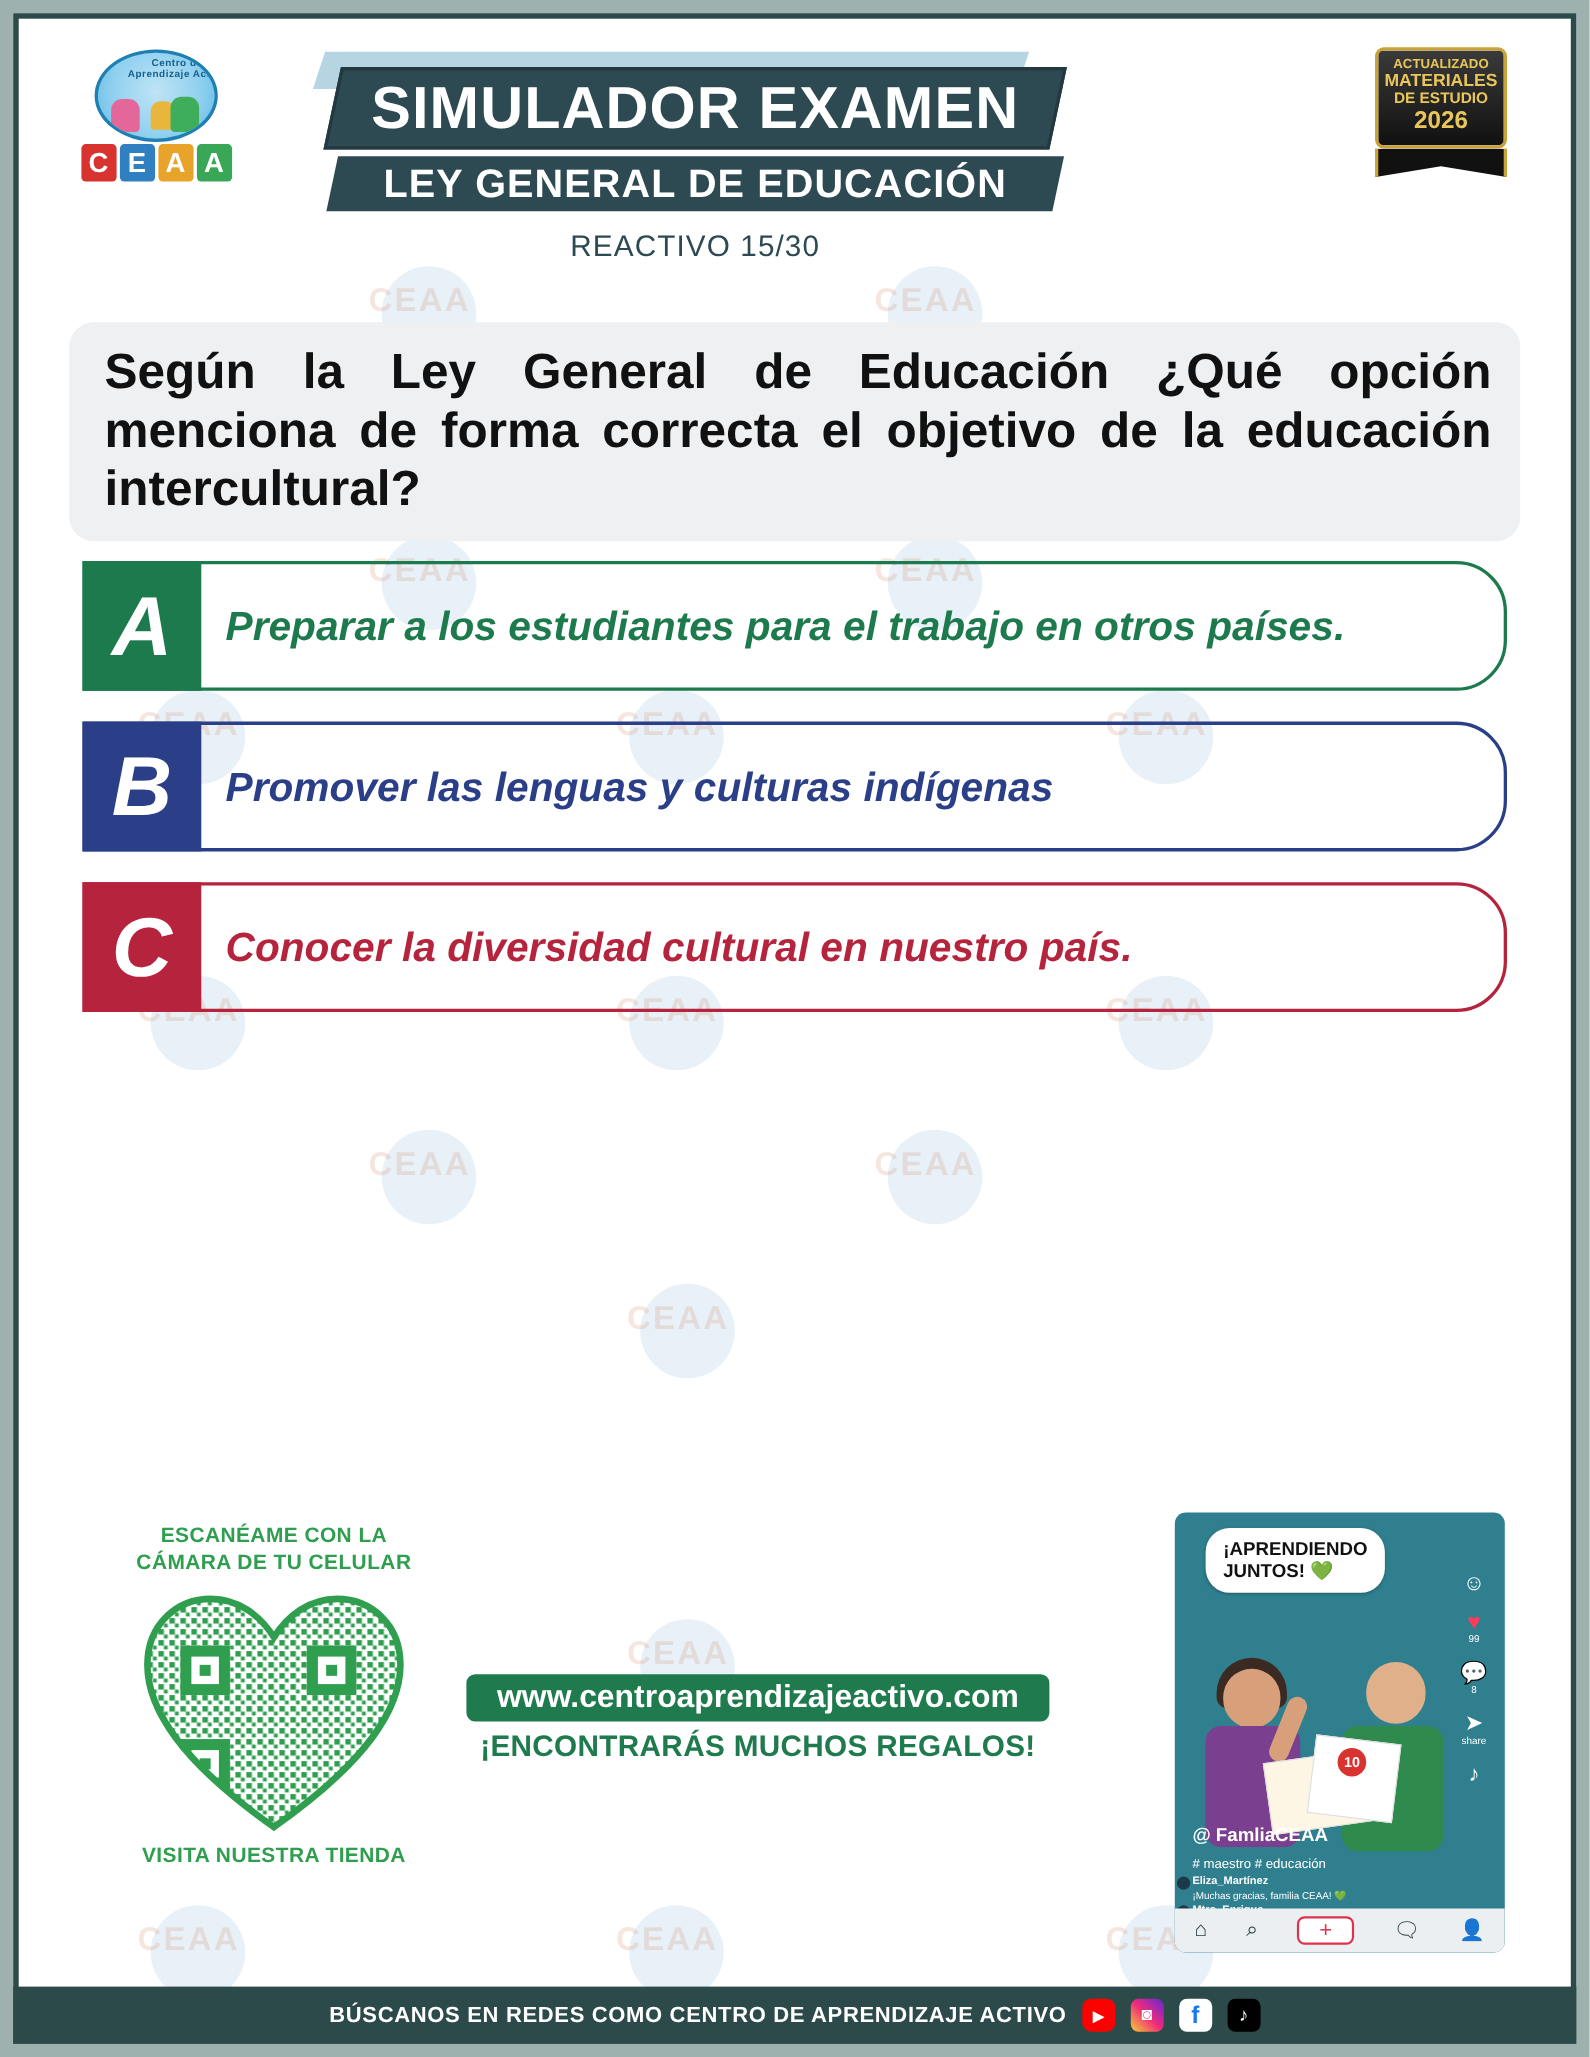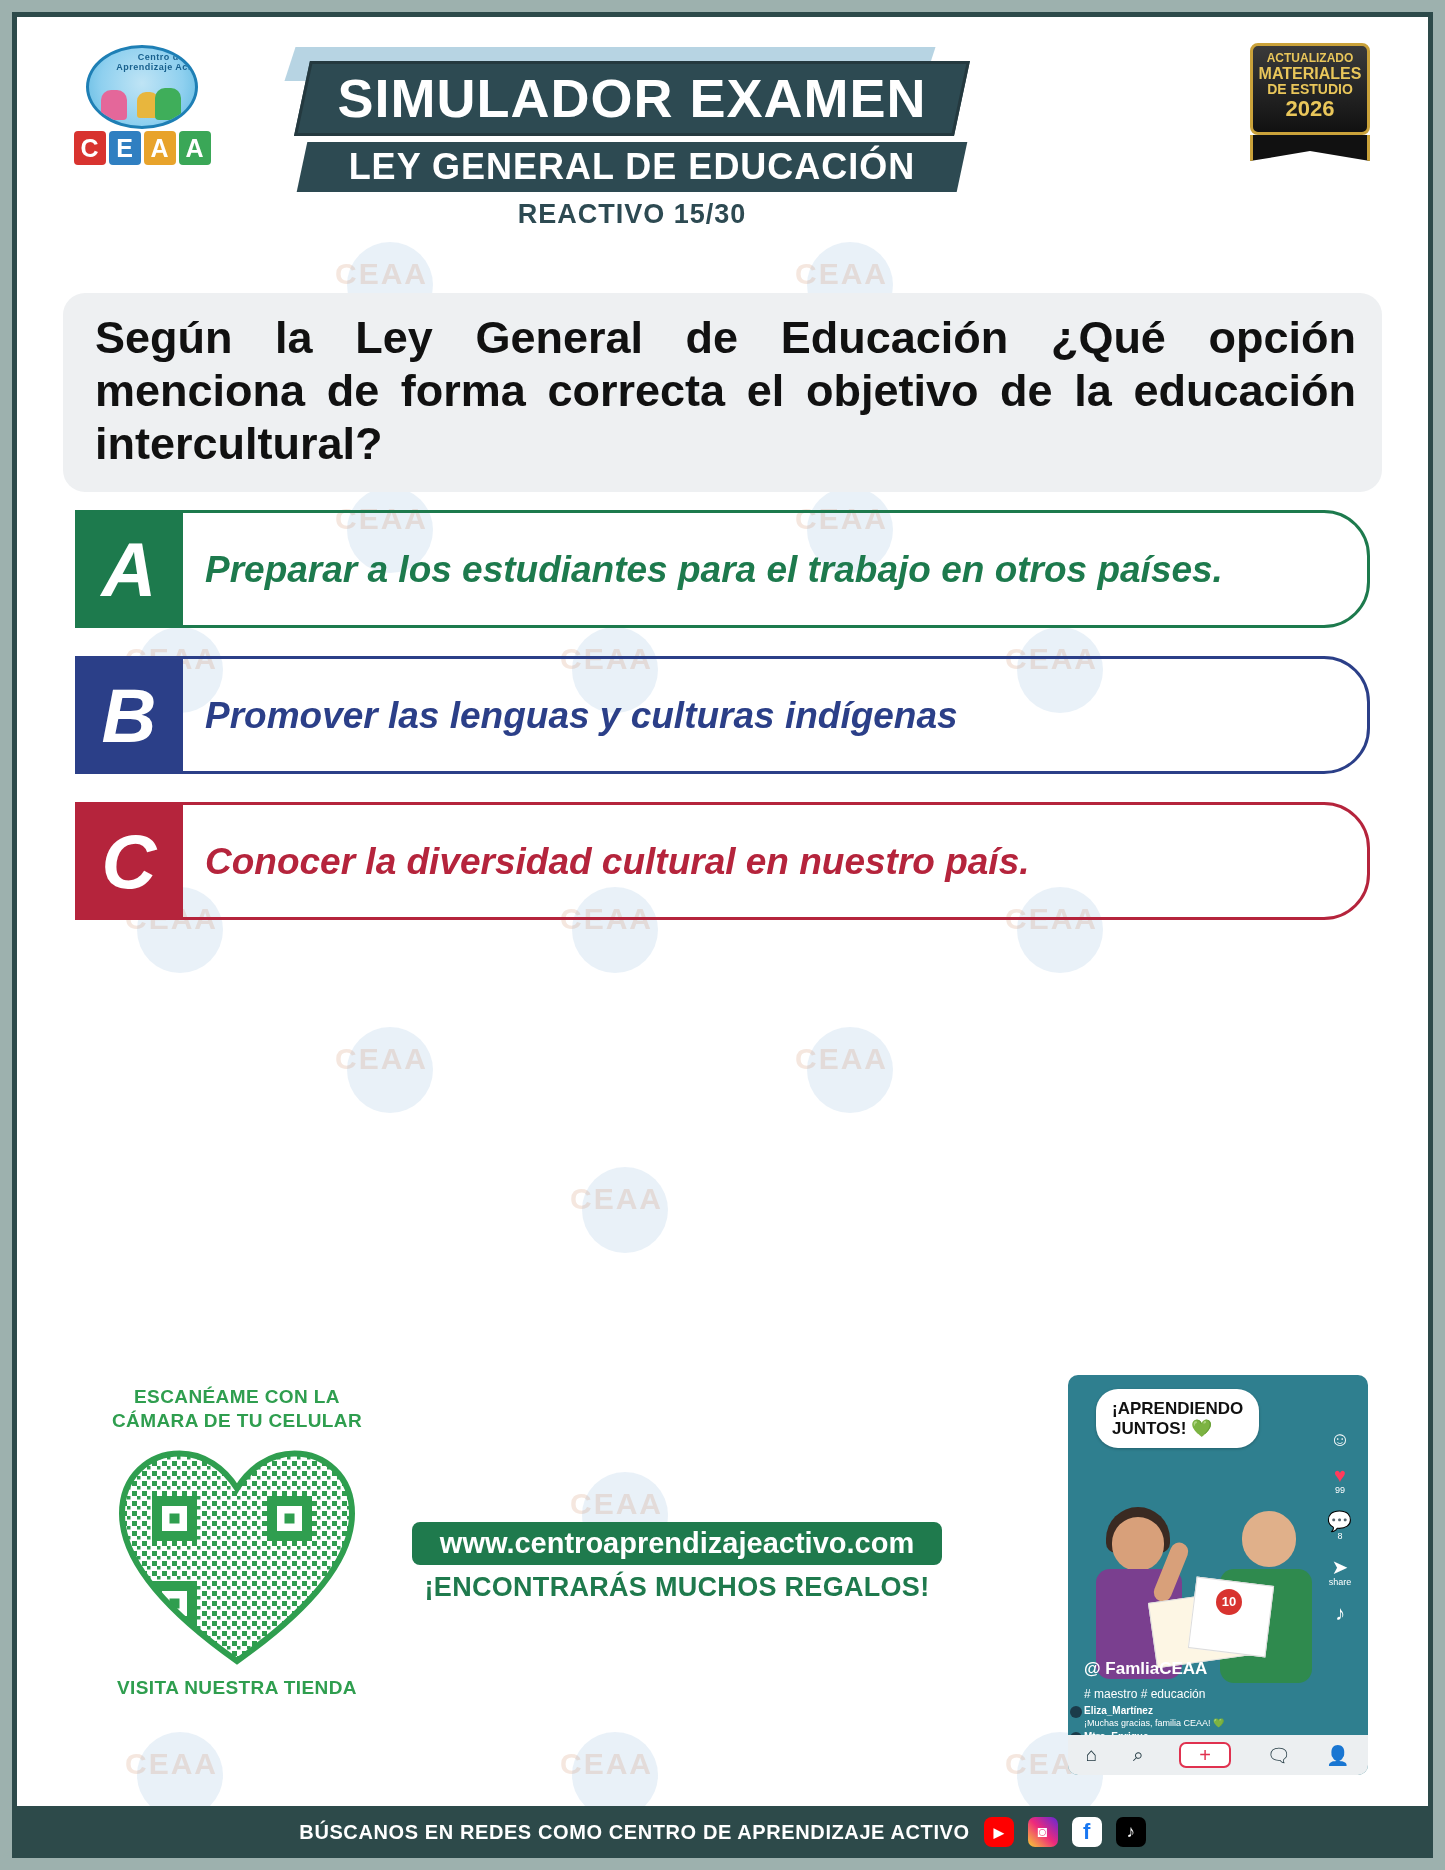--- a/index.html
+++ b/index.html
@@ -160,24 +160,24 @@
     padding: 4px 0;
   }
   .title-sub {
     transform: skewX(12deg);
     color: #ffffff;
     font-size: 36px;
     font-weight: bold;
     letter-spacing: 1px;
   }
   .title-reactivo {
-    margin-top: 7px;
+    margin-top: 17px;
     color: #2d4a52;
     font-size: 27px;
-    font-weight: bold;
+    font-weight: normal;
     letter-spacing: 1px;
   }
   .ribbon {
     position: absolute;
     right: 48px; top: 26px;
     width: 130px; height: 130px;
   }
   .ribbon-body {
     width: 120px; height: 92px;
     background: linear-gradient(180deg,#3a3a3a 0%, #111 100%);
@@ -254,21 +254,21 @@
   .opt-b { border-color: #2b3f88; }
   .opt-b .opt-letter { background: #2b3f88; }
   .opt-b .opt-text { color: #2b3f88; }
   .opt-c { border-color: #b5243c; }
   .opt-c .opt-letter { background: #b5243c; }
   .opt-c .opt-text { color: #b5243c; }
 
   
   .bottom {
     position: absolute;
-    left: 0; right: 0; bottom: 58px;
+    left: 12px; right: 0; bottom: 58px;
     height: 420px;
   }
   .qr-block {
     position: absolute;
     left: 60px; top: 10px;
     width: 320px;
     text-align: center;
   }
   .qr-cap {
     color: #2f9e4f;

